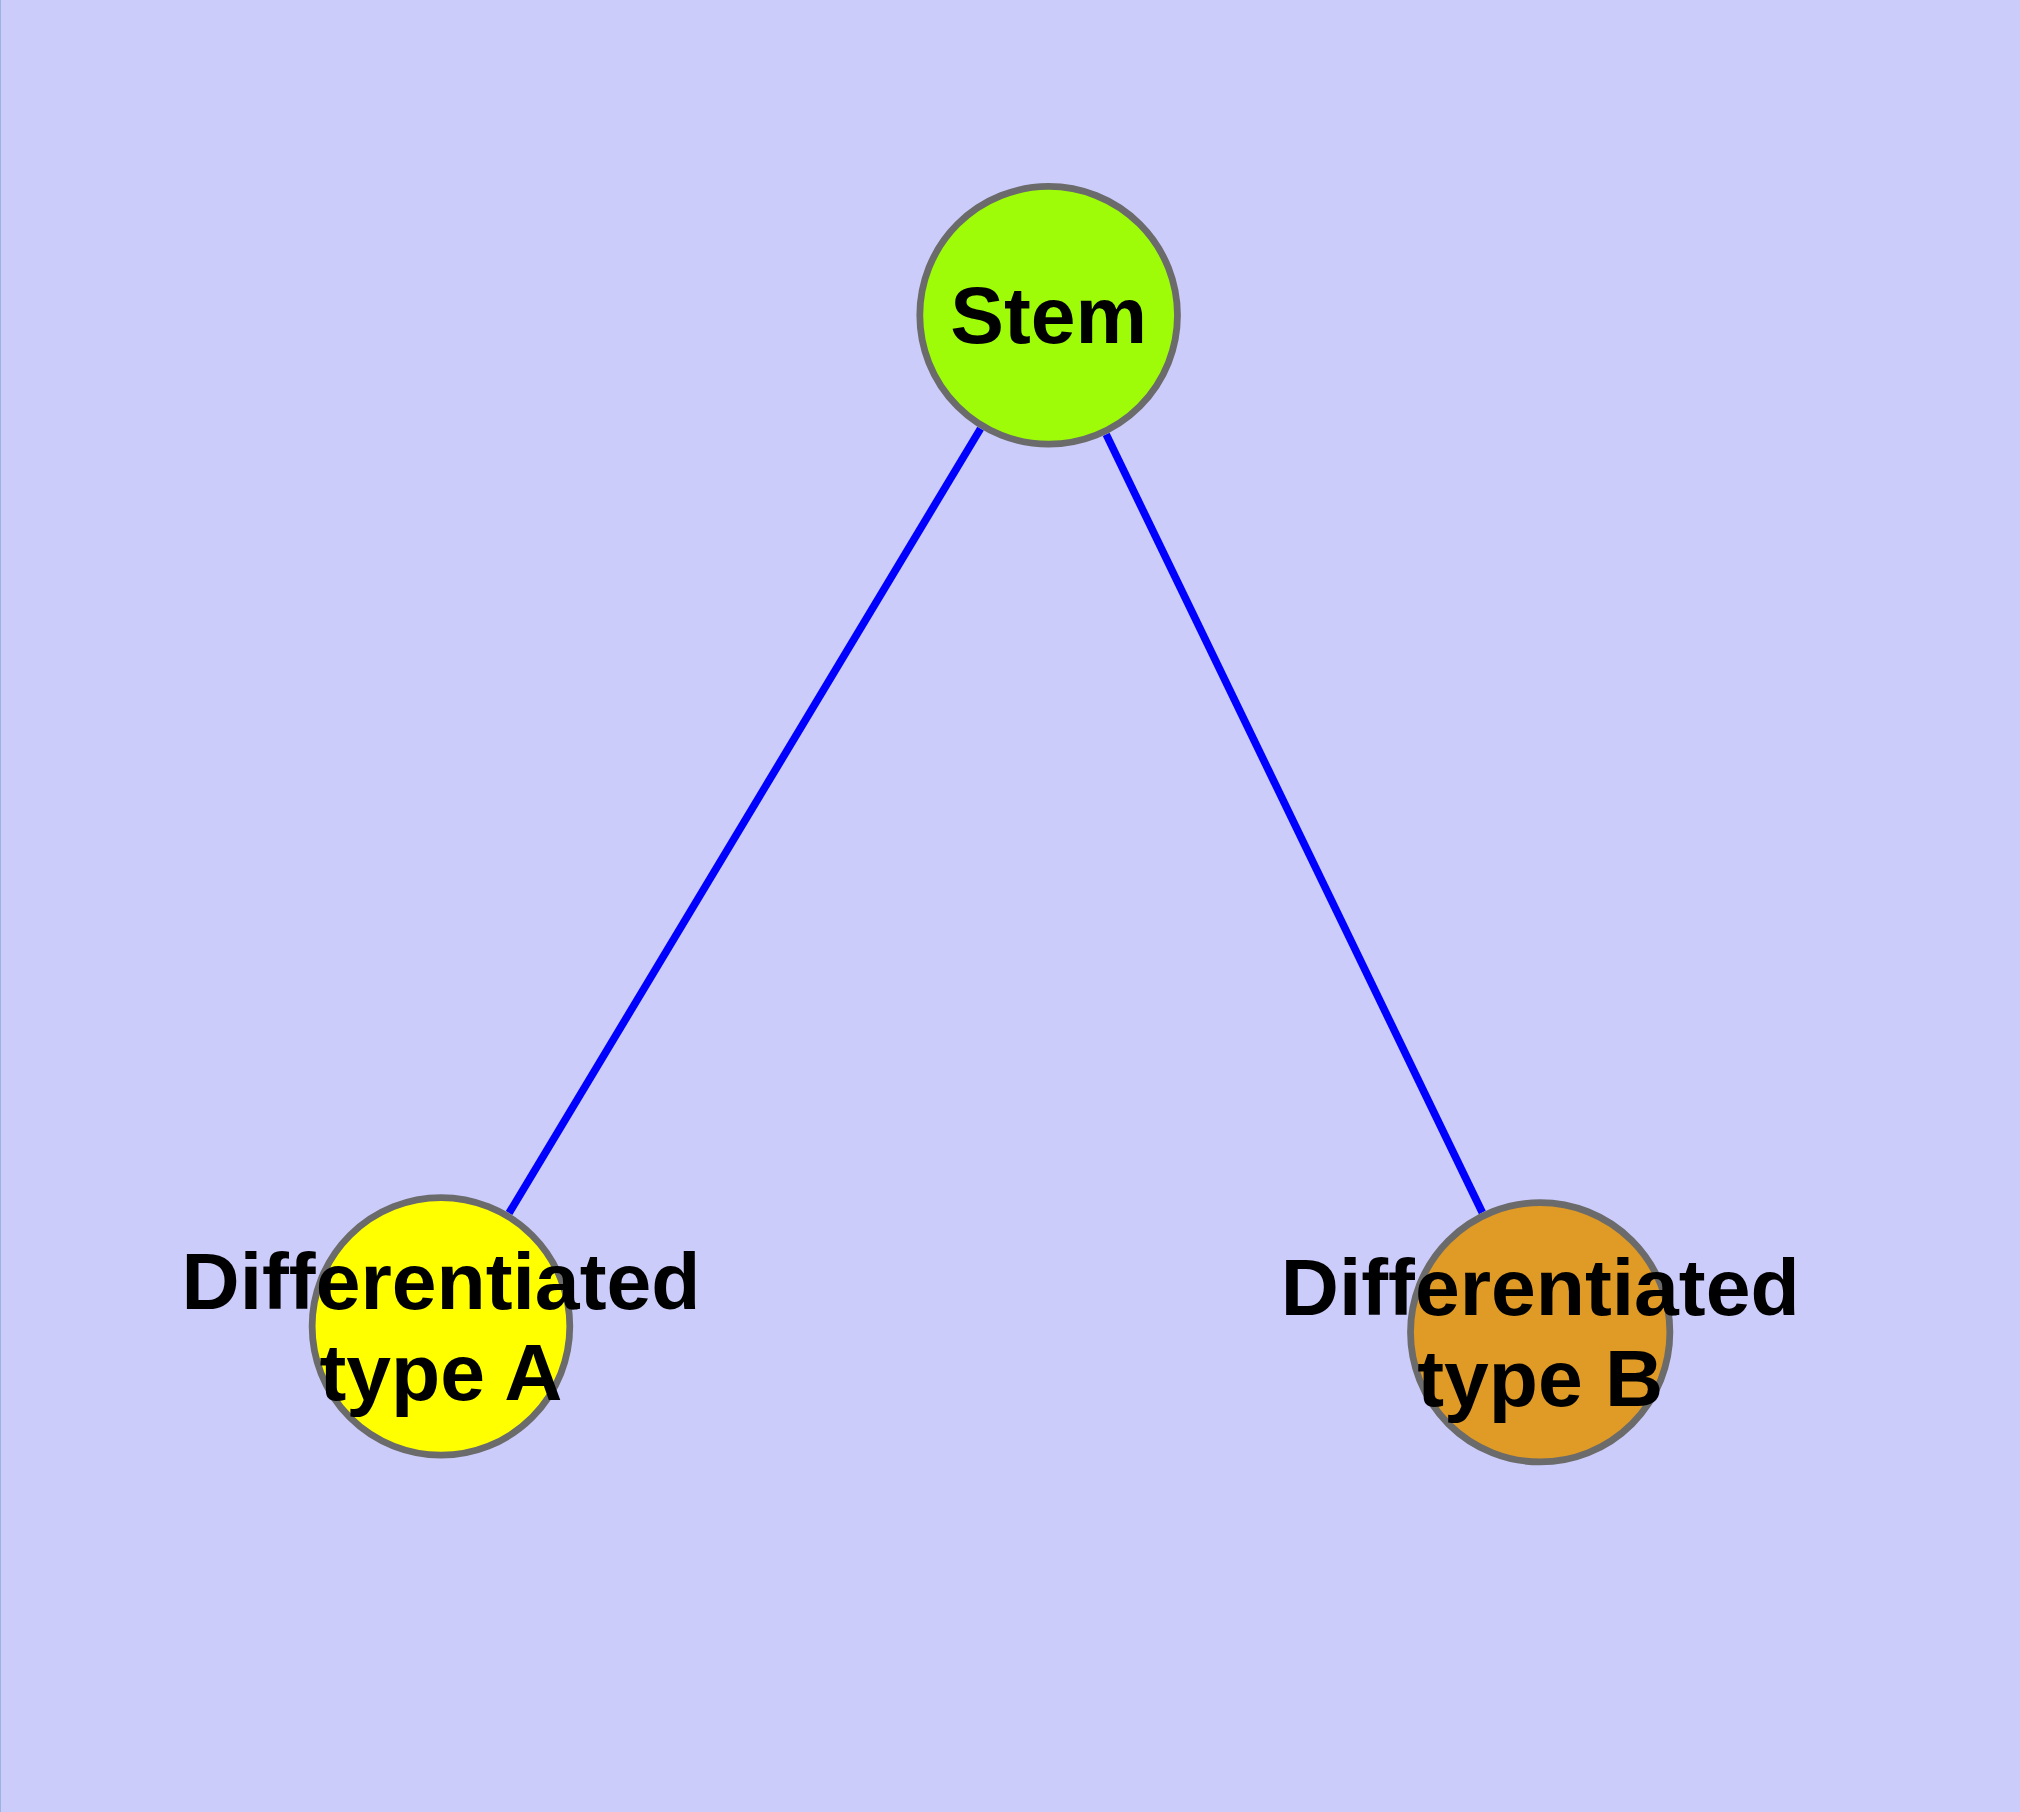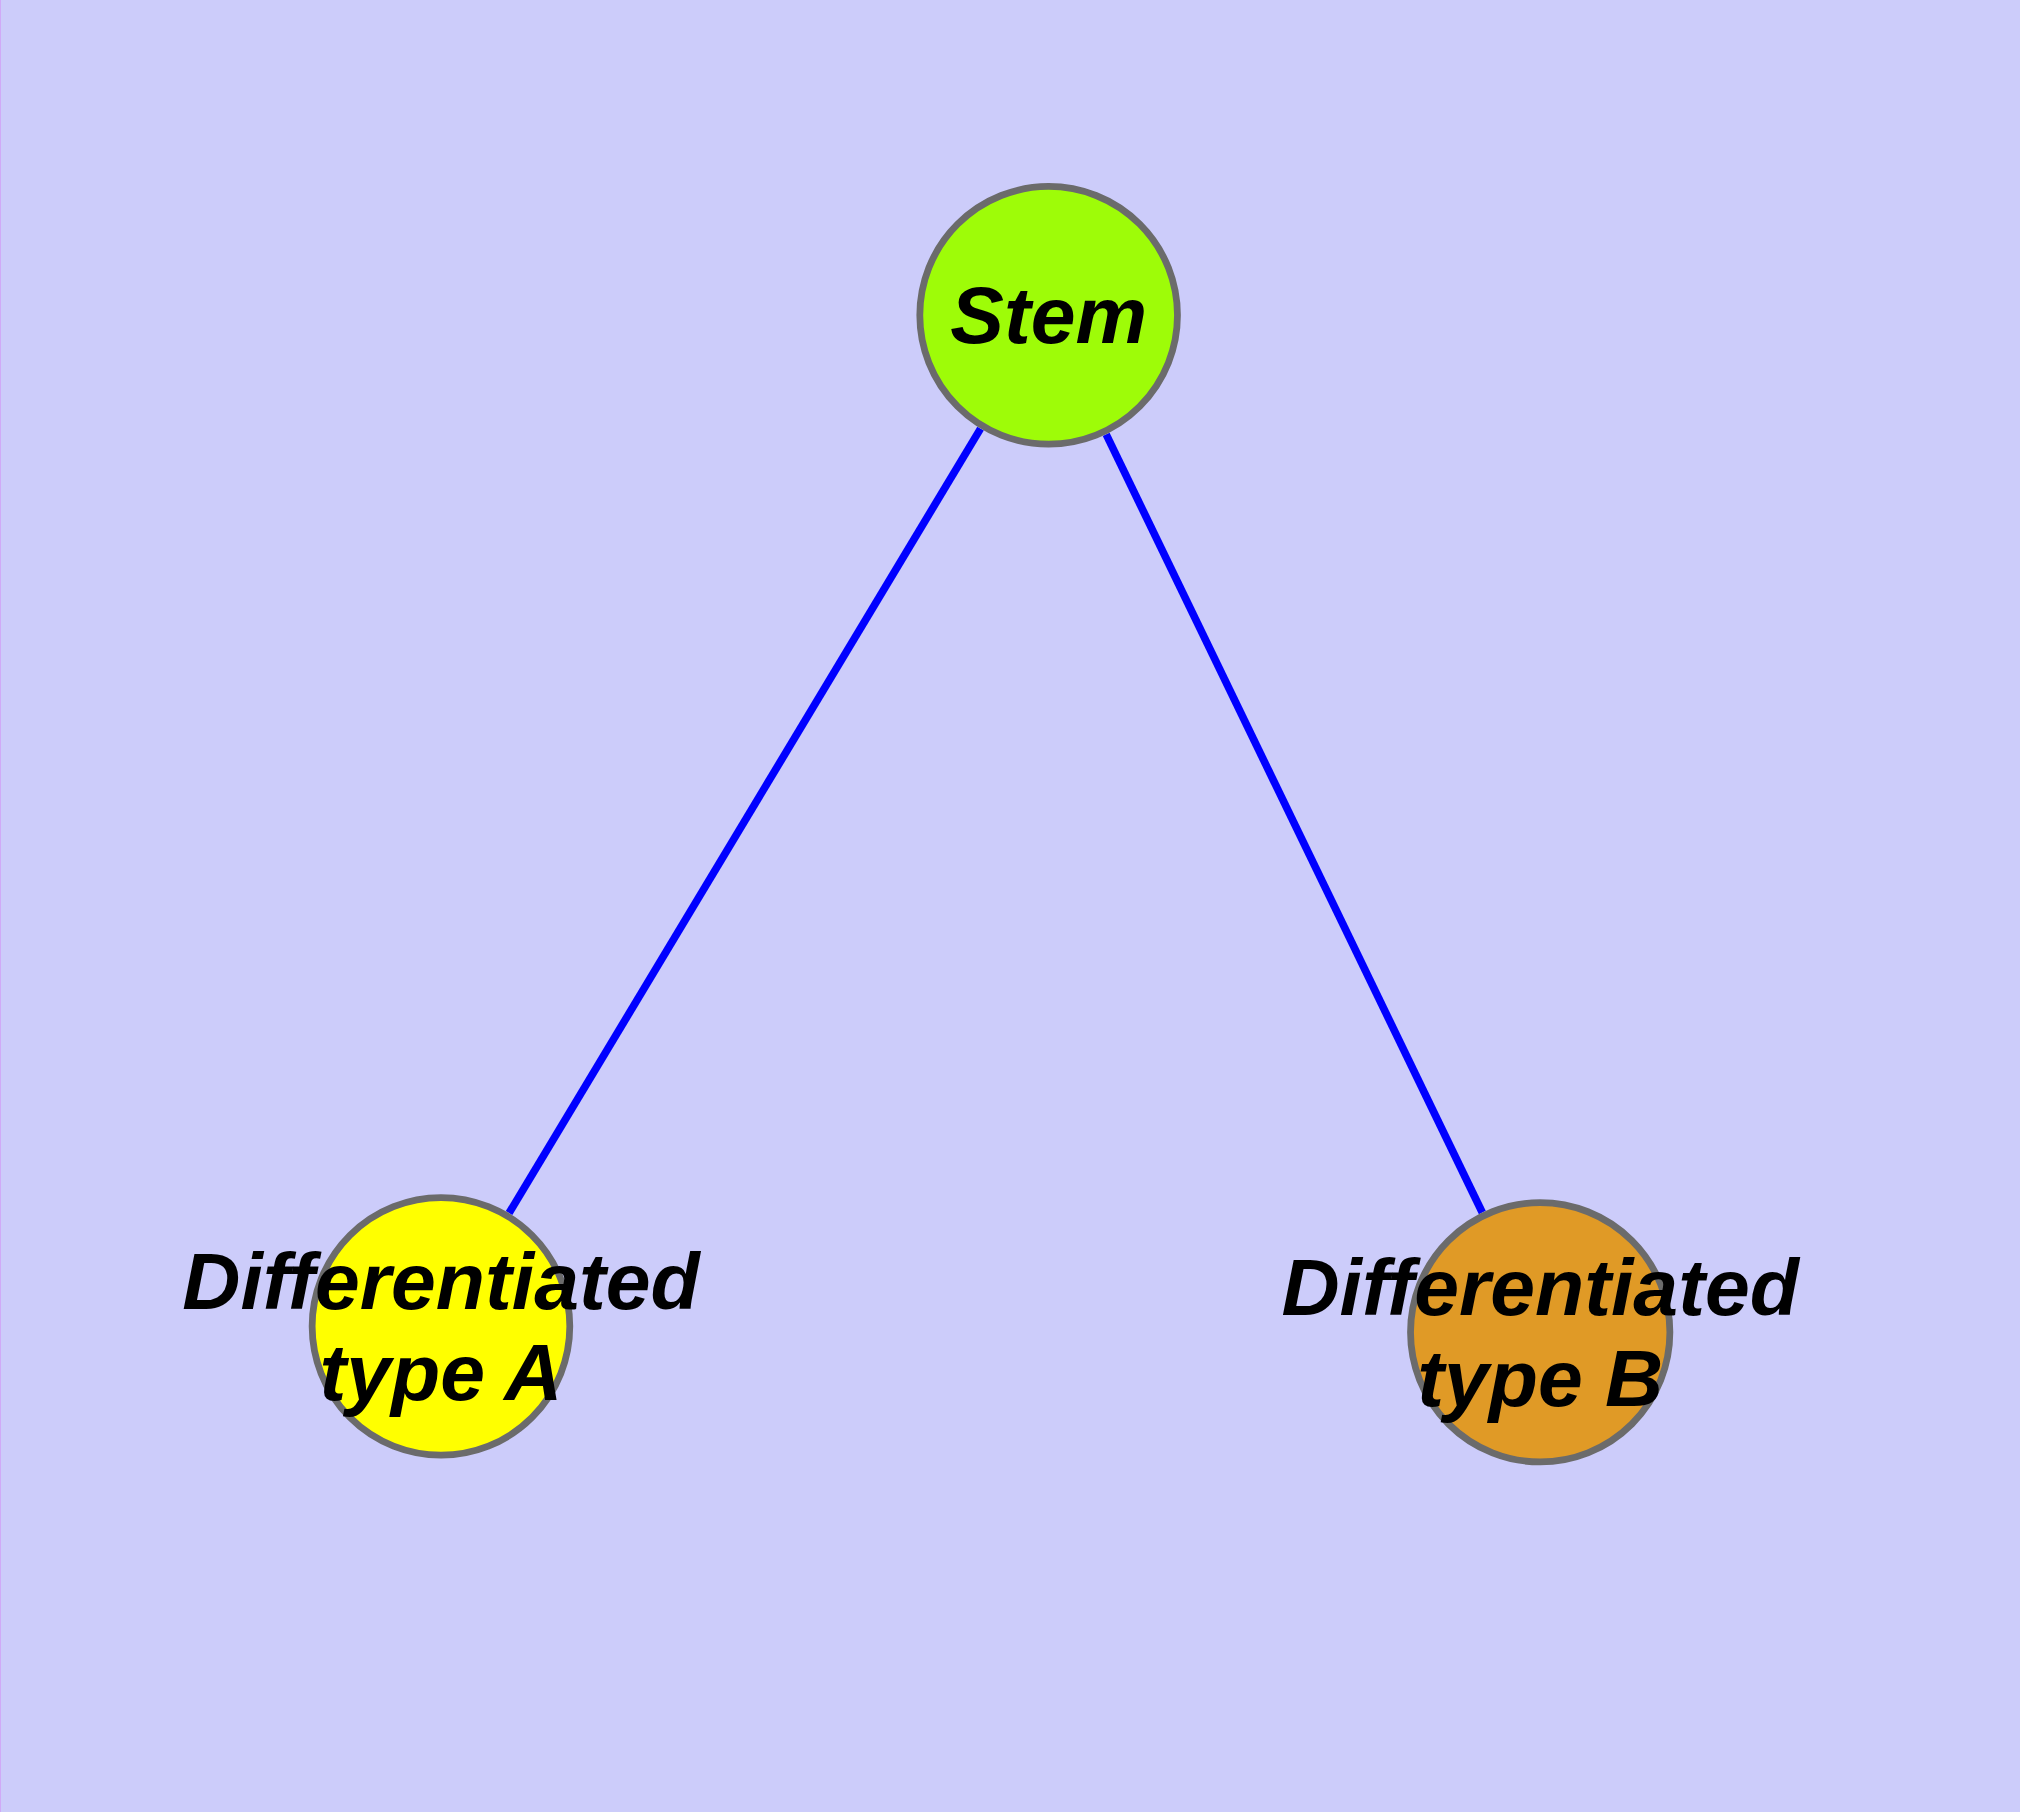--- a/index.html
+++ b/index.html
@@ -34,21 +34,21 @@
     stroke: #6b6b6b;
     stroke-width: 8;
   }
   .edge-line {
     stroke-linecap: butt;
   }
 </style>
 </head>
 <body>
 
-<div id="stage" style="width: 1899px; height: 1812px; background: #d946ef; font-style: italic;">
+<div id="stage" style="width: 1899px; height: 1812px; background: #0369a1;">
   <svg id="graph-svg" viewBox="0 0 2384 2138" xmlns="http://www.w3.org/2000/svg" style="width: 2021px; height: 1812px;">
     <rect id="bg-rect" x="0" y="0" width="2384" height="2138" fill="#ccccfa"></rect>
     <g id="edges-layer">
         <line class="edge-line" x1="1156.6397913854028" y1="505.7095242360035" x2="600.3602086145972" y2="1431.2904757639965" stroke="#0000ff" stroke-width="9"></line>
         <line class="edge-line" x1="1304.8863110442826" y1="512.4544366433432" x2="1748.6785202951771" y2="1430.6452144038149" stroke="#0000ff" stroke-width="9"></line>
       </g>
     <g id="nodes-layer">
         <circle class="node-circle" cx="1237" cy="372" r="152" fill="#9efc08" stroke="#6b6b6b" stroke-width="8"></circle>
         <circle class="node-circle" cx="520" cy="1565" r="152" fill="#ffff00" stroke="#6b6b6b" stroke-width="8"></circle>
         <circle class="node-circle" cx="1817" cy="1572" r="153" fill="#e09a26" stroke="#6b6b6b" stroke-width="8"></circle>

